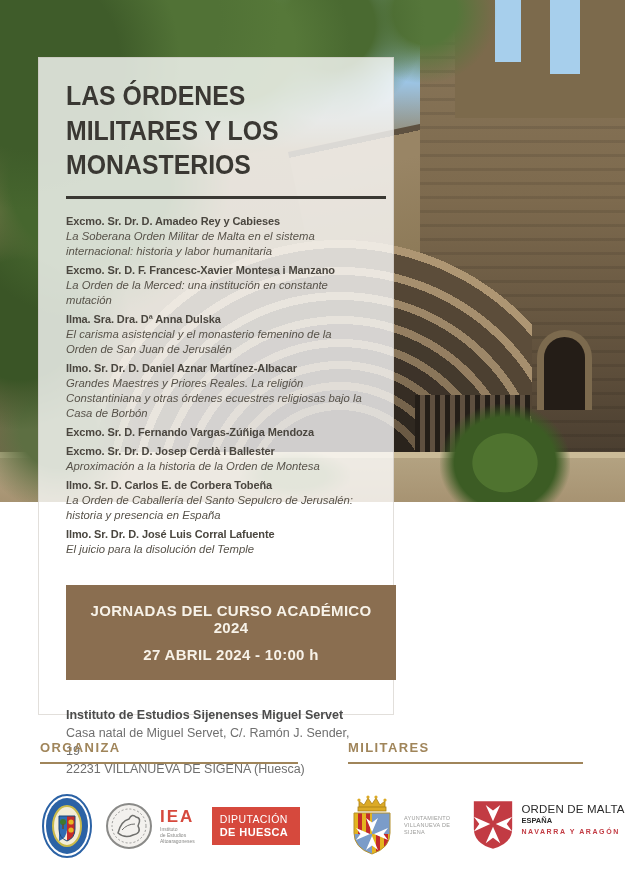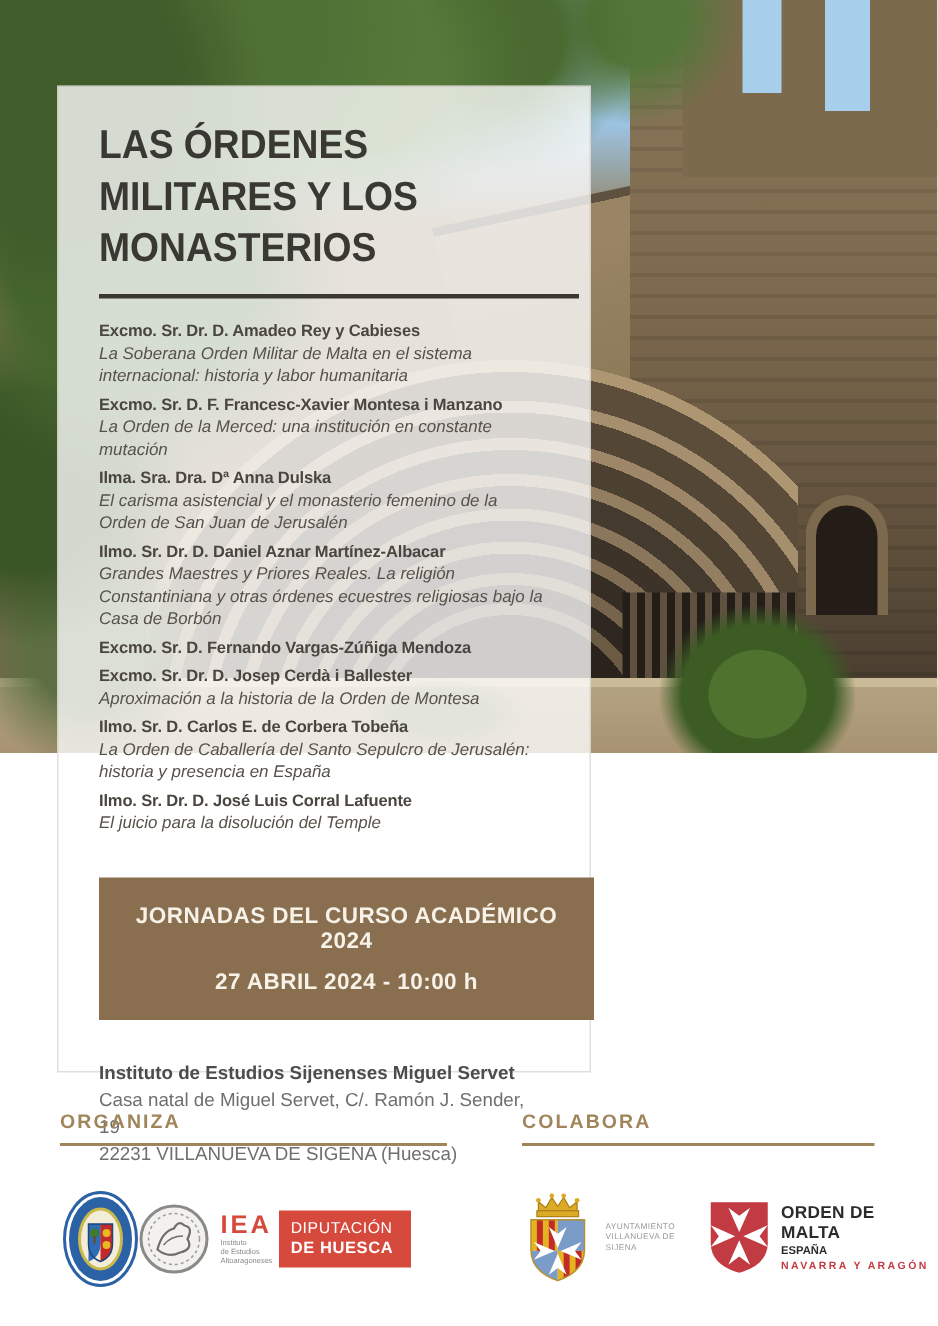--- a/index.html
+++ b/index.html
@@ -68,33 +68,33 @@
   .venue-name{font-size:12.5px;font-weight:bold;color:#4c4c4c;line-height:18px;}
   .venue-line{font-size:12.5px;color:#6f6f6f;line-height:18px;}
 
   
   .section{position:absolute;top:740px;}
   .section.organiza{left:40px;width:258px;}
   .section.colabora{left:348px;width:235px;}
   .section-head{font-size:13px;font-weight:bold;letter-spacing:1.4px;color:#a0855a;}
   .section-rule{height:2px;background:#a0855a;margin-top:7px;}
   .logos{position:absolute;display:flex;align-items:center;}
-  .logos.organiza-logos{left:42px;top:794px;}
+  .logos.organiza-logos{left:42px;top:794px;gap:13px;}
   .logos.colabora-logos{left:350px;top:792px;gap:8px;}
   .iea-group{display:flex;align-items:center;gap:7px;}
   .iea-text .iea-acronym{font-size:17px;font-weight:bold;color:#d6493d;letter-spacing:2px;line-height:18px;}
   .iea-text .iea-small{font-size:5px;color:#8a8a88;line-height:6px;}
   .dip-box{background:#d6493d;color:#ffffff;width:88px;box-sizing:border-box;
            padding:6px 8px;margin-left:4px;}
   .dip-line1{font-size:10.5px;letter-spacing:0.4px;line-height:13px;}
   .dip-line2{font-size:11px;font-weight:bold;letter-spacing:0.4px;line-height:13px;}
   .ayto-text{font-size:5.5px;color:#9a9a98;line-height:7px;letter-spacing:0.3px;margin-left:2px;}
   .malta-group{display:flex;align-items:flex-start;gap:7px;margin-left:14px;}
   .malta-text{padding-top:6px;}
-  .malta-line1{font-size:11.5px;font-weight:bold;color:#2b2b2b;line-height:13px;letter-spacing:0.2px;}
+  .malta-line1{font-size:11.5px;font-weight:normal;color:#2b2b2b;line-height:13px;letter-spacing:0.2px;}
   .malta-line2{font-size:7.5px;font-weight:bold;color:#2b2b2b;line-height:9px;}
   .malta-line3{font-size:7px;font-weight:bold;color:#c23b43;letter-spacing:1.6px;line-height:10px;margin-top:2px;}
 </style>
 </head>
 <body>
 
 <div class="poster">
 
   <div class="photo">
     <div class="ph-sky"></div>
@@ -200,21 +200,21 @@
       </div>
     </div>
 
     <div class="dip-box">
       <div class="dip-line1">DIPUTACIÓN</div>
       <div class="dip-line2">DE HUESCA</div>
     </div>
   </div>
 
   <div class="section colabora">
-    <div class="section-head">COLABORA</div>
+    <div class="section-head">MILITARES</div>
     <div class="section-rule"></div>
   </div>
 
   <div class="logos colabora-logos">
 
     <svg width="44" height="66" viewBox="0 0 44 66">
       <path d="M9,16 L9,9 L14,13 L18,6 L22,12 L26,6 L30,13 L35,9 L35,16 Z" fill="#dcaa26" stroke="#a97f15" stroke-width="0.8"></path>
       <circle cx="9" cy="8" r="1.6" fill="#dcaa26"></circle>
         <circle cx="18" cy="5" r="1.6" fill="#dcaa26"></circle>
       <circle cx="26" cy="5" r="1.6" fill="#dcaa26"></circle>

